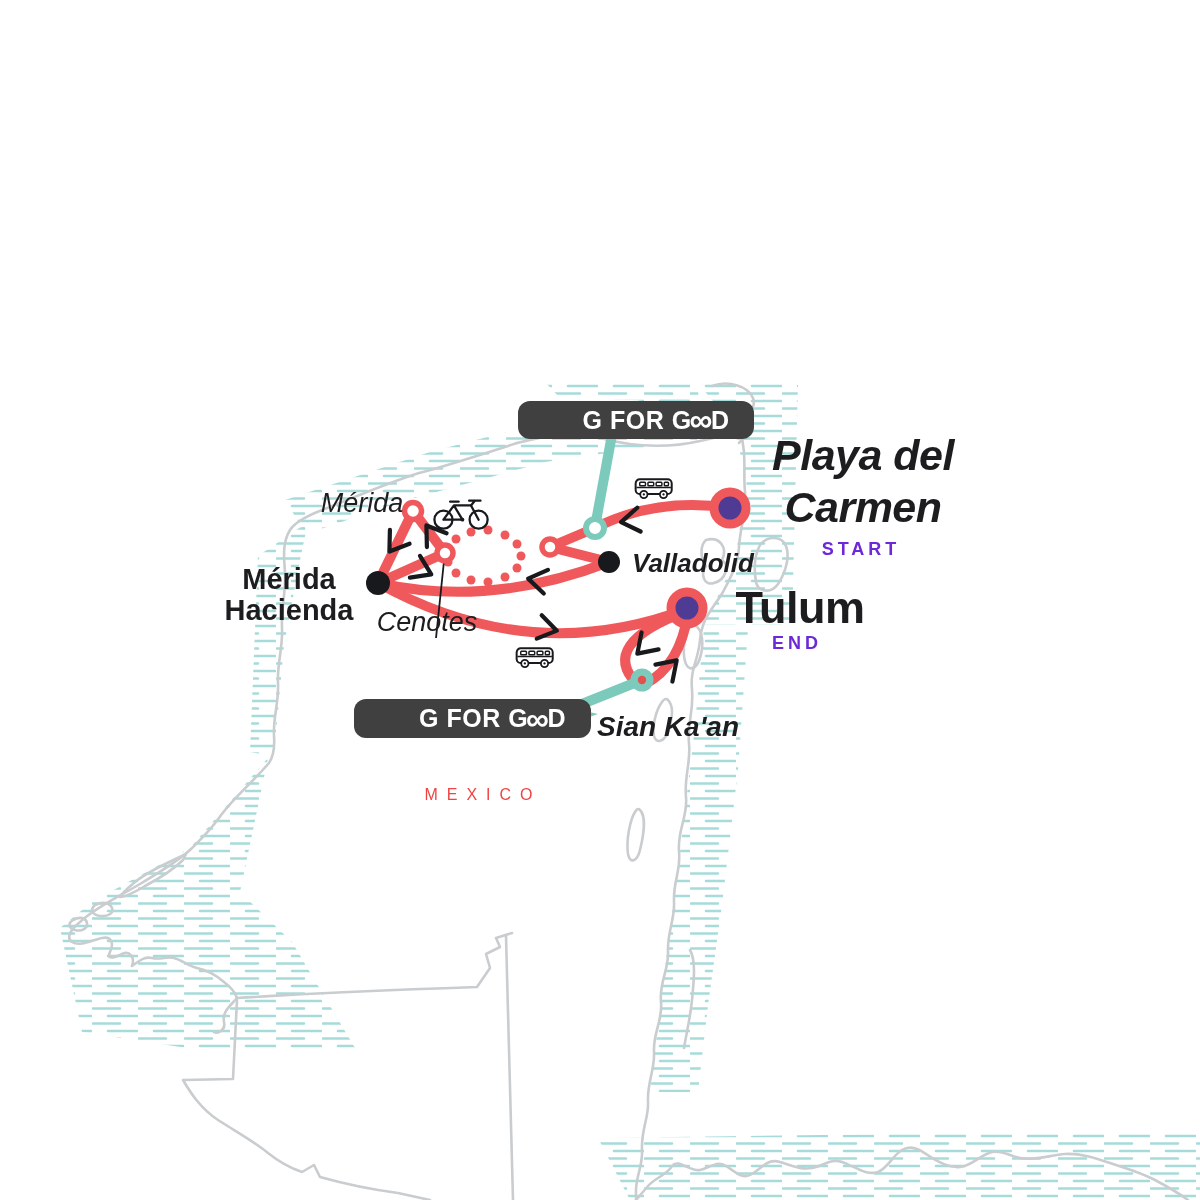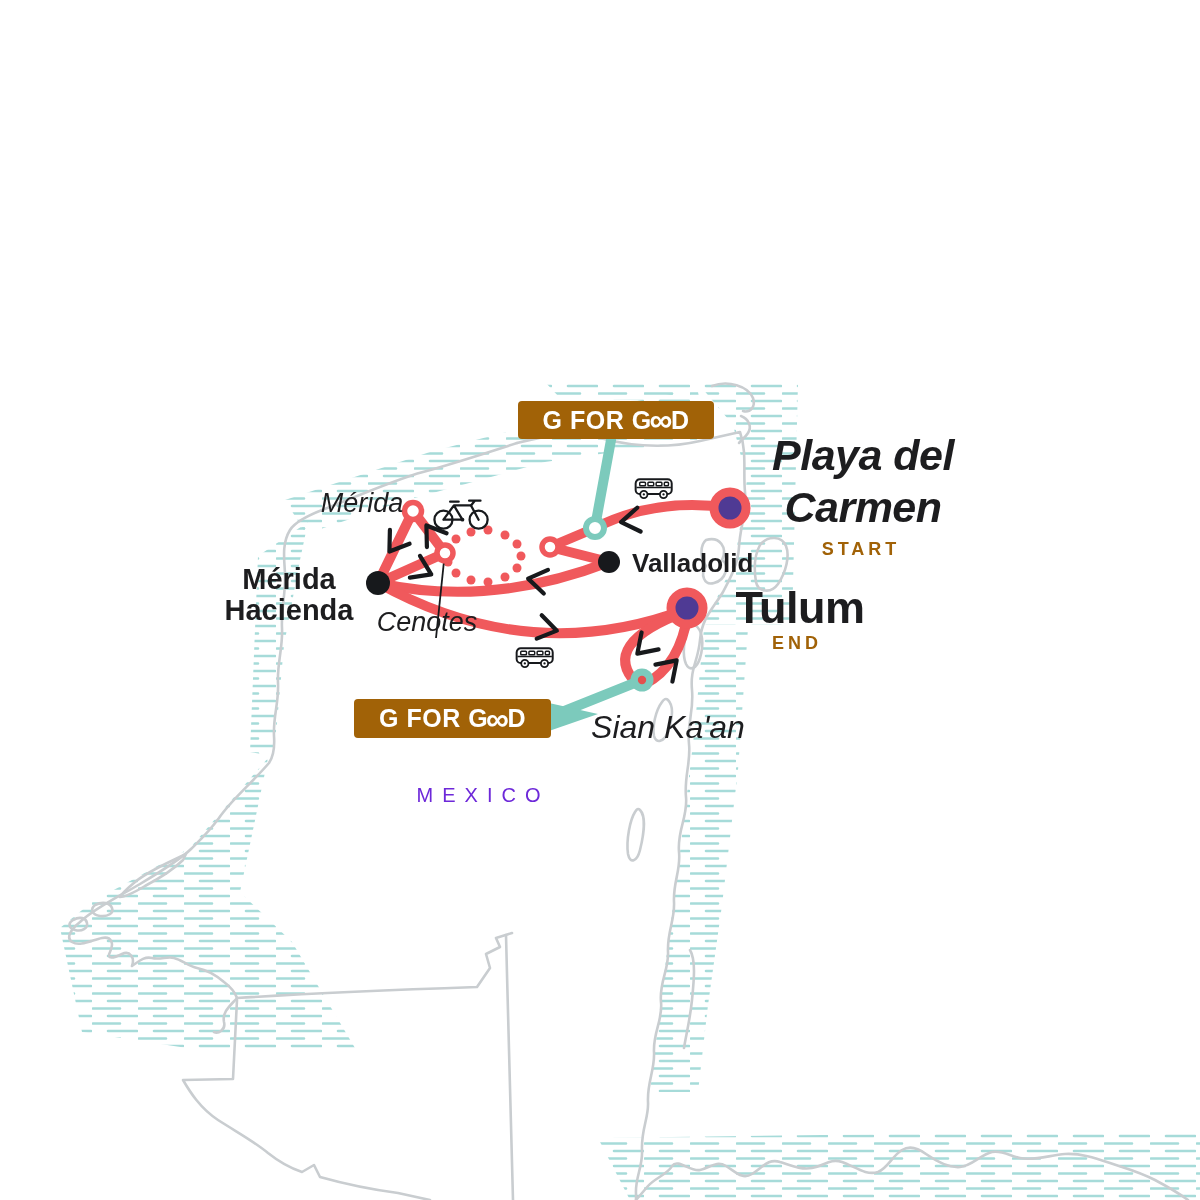--- a/index.html
+++ b/index.html
@@ -1,31 +1,31 @@
 <!DOCTYPE html>
 <html><head>
 <meta charset="utf-8">
 <style>
   html,body{margin:0;padding:0;background:#fff;}
   .stage{position:relative;width:1200px;height:1200px;background:#fff;overflow:hidden;
          font-family:"Liberation Sans",sans-serif;color:#1d1d1f;}
   .stage svg{position:absolute;left:0;top:0;}
   .lbl{position:absolute;transform:translate(-50%,-50%);text-align:center;white-space:nowrap;}
-  .lbl-left{position:absolute;transform:translateY(-50%);white-space:nowrap;}
+  .lbl-left{position:absolute;transform:translateY(-50%);white-space:nowrap;font-style:italic;}
   .city-xl{font-size:43px;font-weight:700;line-height:52px;letter-spacing:-0.5px;}
   .city-lg{font-size:45px;font-weight:700;letter-spacing:-0.5px;text-align:right;}
   .city-md{font-size:29px;font-weight:700;line-height:31px;}
   .city-sm{font-size:26px;font-weight:700;}
   .poi{font-style:italic;font-size:27px;font-weight:500;line-height:30px;}
-  .poi-sm{font-style:italic;font-size:32px;font-weight:400;line-height:30px;text-align:center;}
-  .tag{font-size:18px;font-weight:700;letter-spacing:4px;color:#a16207;}
-  .country{font-size:20px;font-weight:400;letter-spacing:9px;color:#6d28d9;}
+  .poi-sm{font-style:italic;font-size:28px;font-weight:700;line-height:30px;text-align:center;}
+  .tag{font-size:18px;font-weight:700;letter-spacing:4px;color:#6d28d9;}
+  .country{font-size:16px;font-weight:400;letter-spacing:9px;color:#ef4444;}
   .badge{position:absolute;display:flex;align-items:center;justify-content:center;
-         background:#a16207;color:#fff;font-weight:700;font-size:25px;
-         border-radius:4px;letter-spacing:.5px;}
+         background:#404040;color:#fff;font-weight:700;font-size:25px;
+         border-radius:12px;letter-spacing:.5px;padding-left:40px;}
   .badge .oo{font-size:32px;line-height:0;vertical-align:-3px;margin:0 -2px;}
 </style>
 </head>
 <body>
 
 <div class="stage">
 
   <svg width="1200" height="1200" viewBox="0 0 1200 1200">
     <defs>
       <pattern id="hatch" width="46" height="15" patternUnits="userSpaceOnUse">

